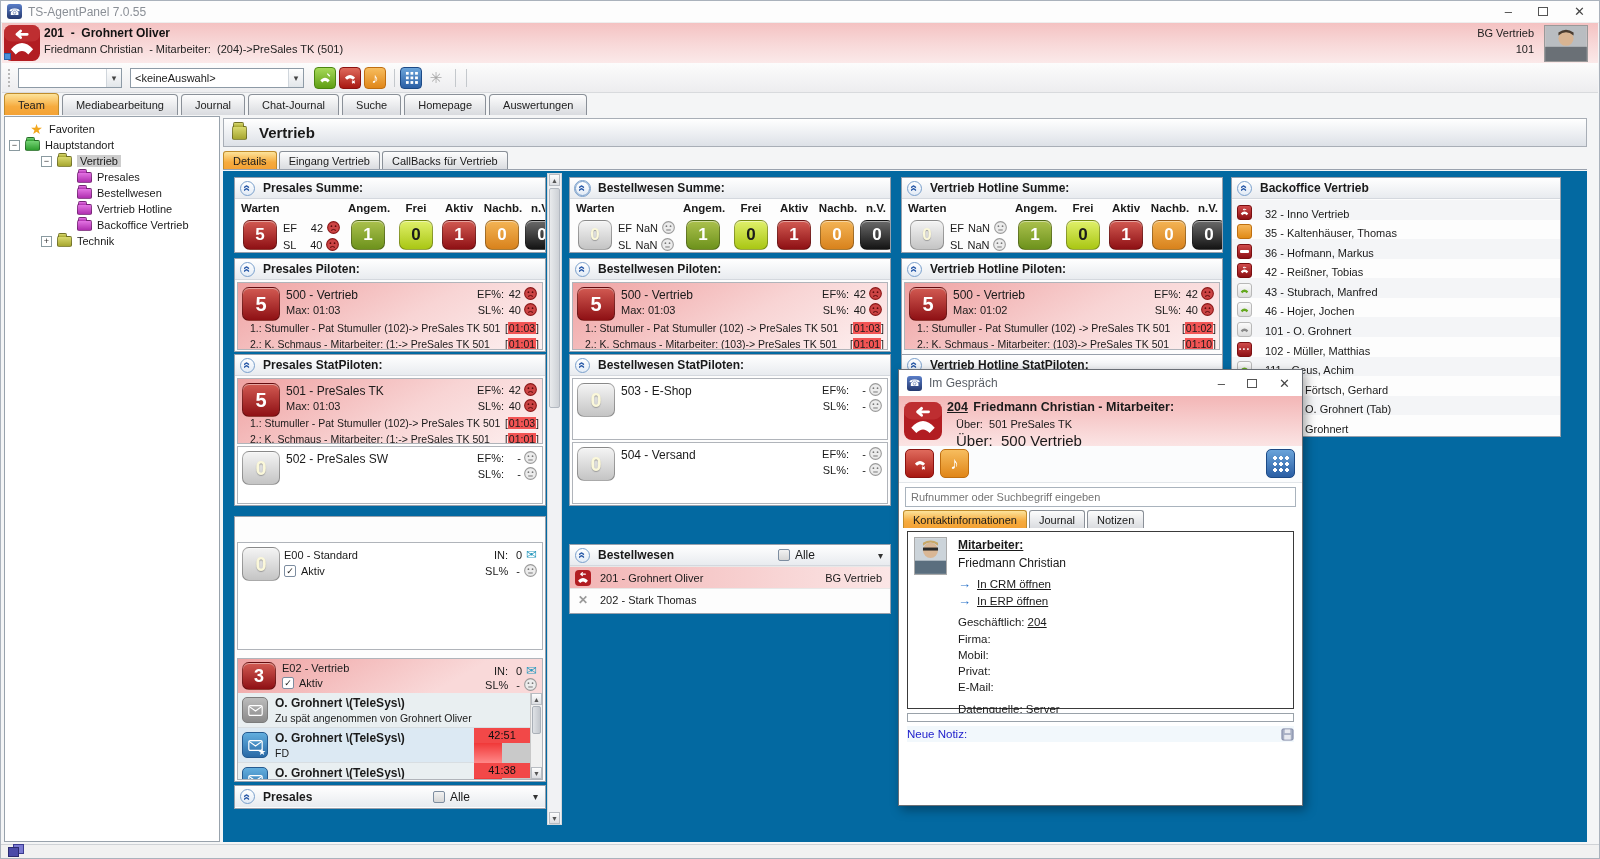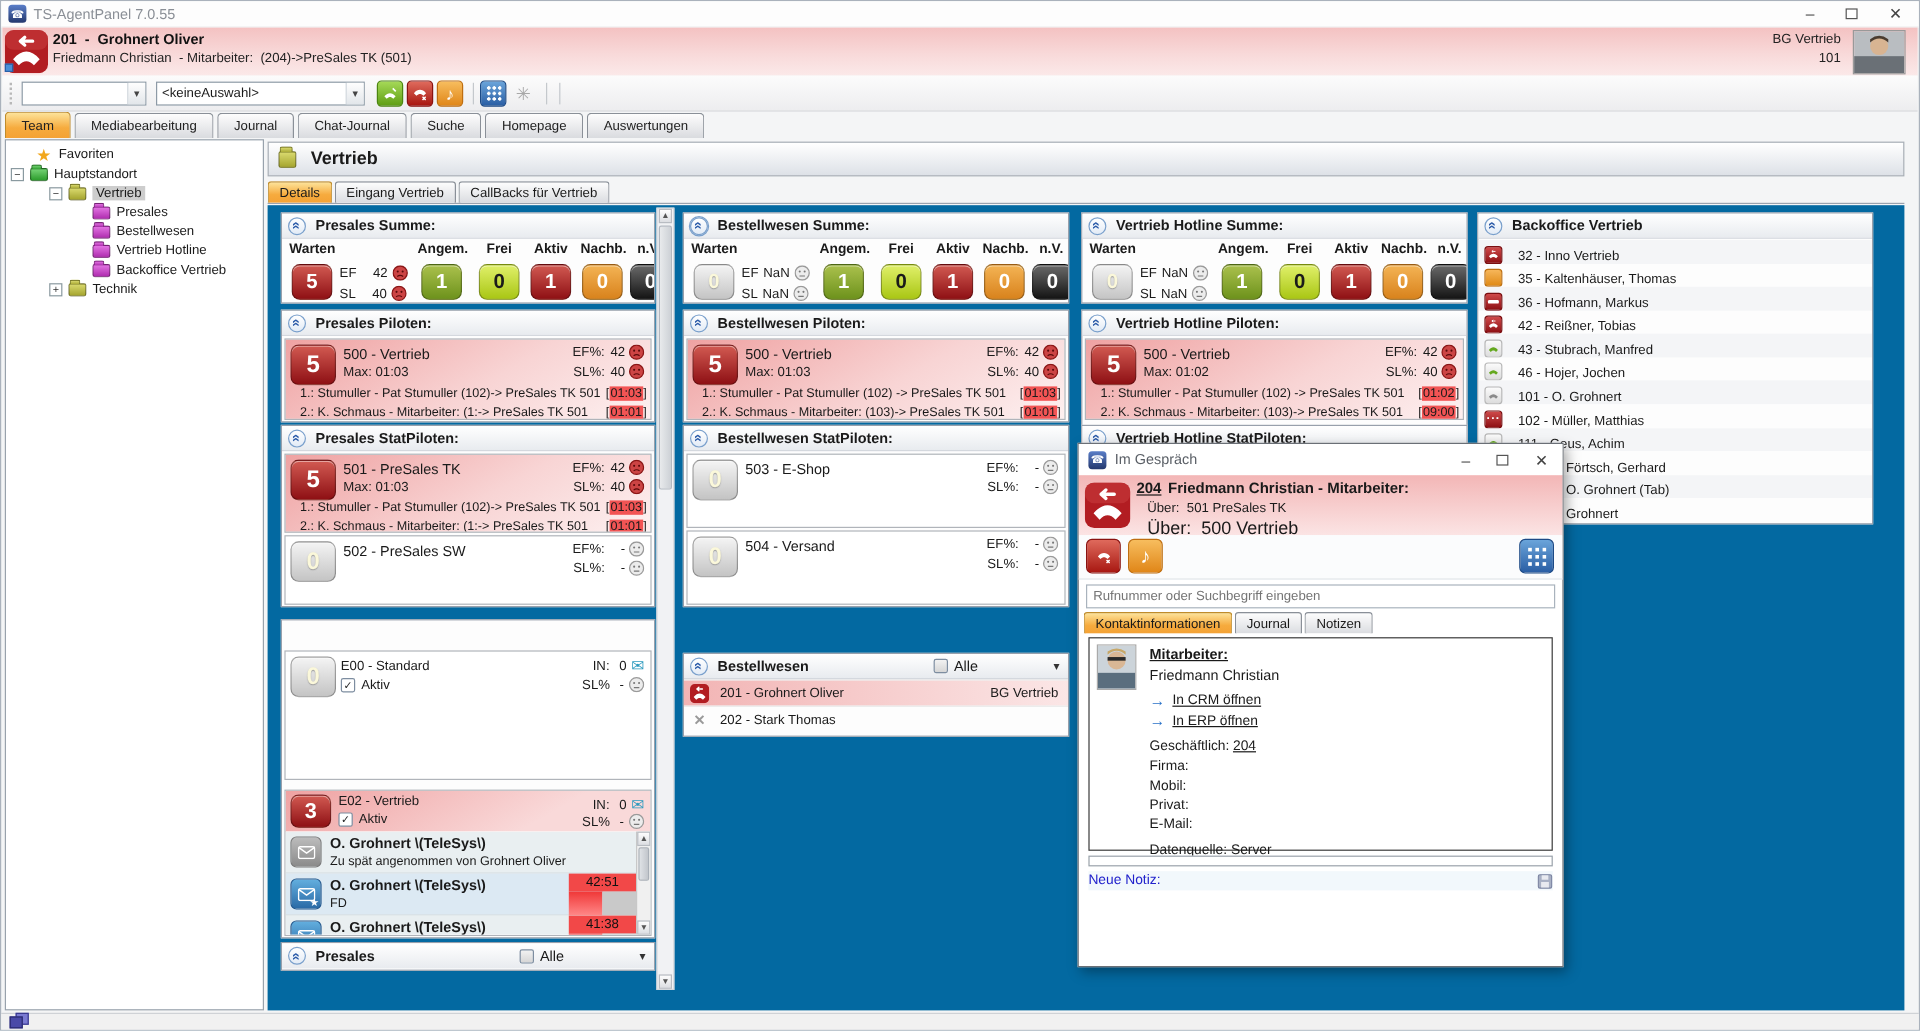--- a/index.html
+++ b/index.html
@@ -887,21 +887,21 @@
                 <span class="qtime">
                   <span>[</span>
                   <i>01:02</i>
                   <span>]</span>
                 </span>
               </div>
             <div class="qrow" style="top:53px">
                 <span class="qt">2.: K. Schmaus - Mitarbeiter: (103)-&gt; PreSales TK 501</span>
                 <span class="qtime">
                   <span>[</span>
-                  <i>09:00</i>
+                  <i>01:10</i>
                   <span>]</span>
                 </span>
               </div>
           </div>
         </div>
 
         <div class="panel" style="top:177px;height:152px">
           <div class="phead">
             <span class="chev">
                 <b>«</b>

